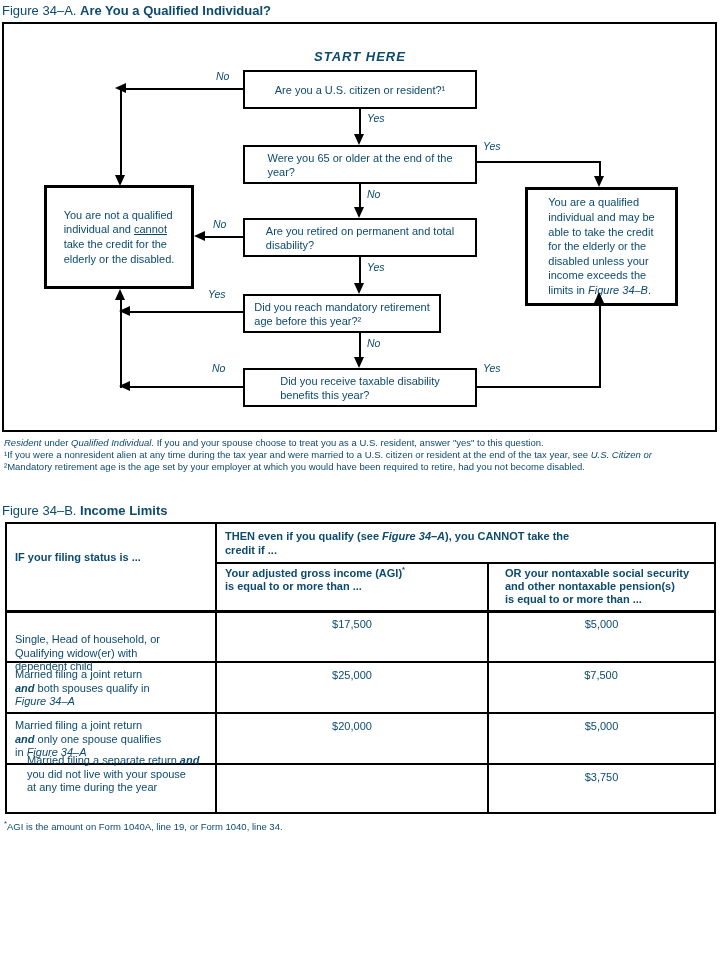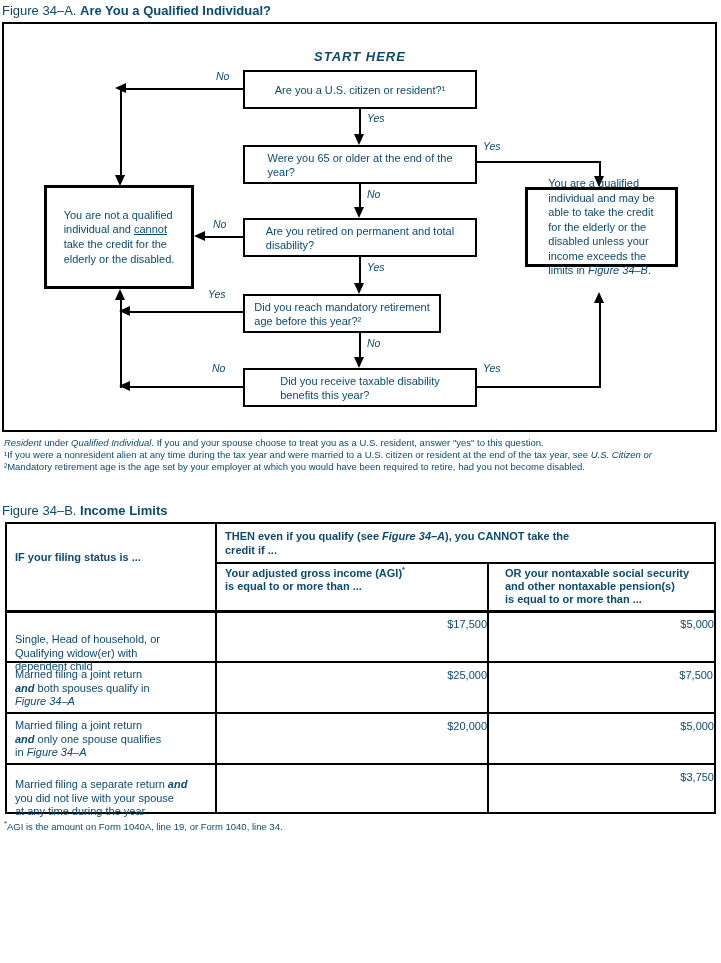--- a/index.html
+++ b/index.html
@@ -27,21 +27,21 @@
   .vline{position:absolute;width:2px;background:#000;}
   .arr-left{position:absolute;width:0;height:0;border-top:5px solid transparent;border-bottom:5px solid transparent;border-right:11px solid #000;}
   .arr-down{position:absolute;width:0;height:0;border-left:5px solid transparent;border-right:5px solid transparent;border-top:11px solid #000;}
   .arr-up{position:absolute;width:0;height:0;border-left:5px solid transparent;border-right:5px solid transparent;border-bottom:11px solid #000;}
   
   .footnote{font-size:9.5px;line-height:12px;}
   
   .tbl{border:2px solid #000;box-sizing:border-box;background:#fff;}
   .cell{position:absolute;font-size:11px;line-height:13.5px;box-sizing:border-box;}
   .cell.head{font-weight:bold;line-height:14px;}
-  .cell.amount{text-align:right;}
+  .cell.amount{text-align:center;}
   
   .run-i{font-style:italic;}
   .run-u{text-decoration:underline;}
   .run-bi{font-weight:bold;font-style:italic;}
   .run-sup{vertical-align:super;font-size:7.5px;line-height:0;}
 </style>
 </head>
 <body>
 
 <div id="page">
@@ -85,21 +85,21 @@
   </div>
 
   <div class="abs fbox resultbox" style="left:44px;top:185px;width:150px;height:104px;">
     <div class="lines">
         <div><span>You are not a qualified</span></div>
         <div><span>individual and </span><span class="run-u">cannot</span></div>
         <div><span>take the credit for the</span></div>
         <div><span>elderly or the disabled.</span></div>
       </div>
   </div>
-  <div class="abs fbox resultbox" style="left:525px;top:187px;width:153px;height:80px;">
+  <div class="abs fbox resultbox" style="left:525px;top:187px;width:153px;height:119px;">
     <div class="lines">
         <div><span>You are a qualified</span></div>
         <div><span>individual and may be</span></div>
         <div><span>able to take the credit</span></div>
         <div><span>for the elderly or the</span></div>
         <div><span>disabled unless your</span></div>
         <div><span>income exceeds the</span></div>
         <div><span>limits in </span><span class="run-i">Figure 34–B</span><span>.</span></div>
       </div>
   </div>
@@ -203,21 +203,21 @@
     <div class="cell amount" style="left:482px;top:140px;width:224px;height:48px;padding-top:5px;">$7,500</div>
 
     <div class="cell" style="left:0;top:191px;width:208px;height:48px;padding:4px 4px 0 8px;">
         <div><span>Married filing a joint return</span></div>
         <div><span class="run-bi">and</span><span> only one spouse qualifies</span></div>
         <div><span>in </span><span class="run-i">Figure 34–A</span></div>
       </div>
     <div class="cell amount" style="left:210px;top:191px;width:270px;height:48px;padding-top:5px;">$20,000</div>
     <div class="cell amount" style="left:482px;top:191px;width:225px;height:48px;padding-top:5px;">$5,000</div>
 
-    <div class="cell" style="left:0;top:250px;width:208px;height:46px;padding:4px 4px 0 8px;">
+    <div class="cell" style="left:0;top:226px;width:208px;height:46px;padding:4px 4px 0 20px;">
         <div><span>Married filing a separate return </span><span class="run-bi">and</span></div>
         <div><span>you did not live with your spouse</span></div>
         <div><span>at any time during the year</span></div>
       </div>
     <div class="cell amount" style="left:482px;top:242px;width:225px;height:46px;padding-top:5px;">$3,750</div>
   </div>
 
   <div class="abs footnote" style="left:4px;top:821px;width:714px;"><span class="run-sup">*</span><span>AGI is the amount on Form 1040A, line 19, or Form 1040, line 34.</span></div>
 
 </div>

